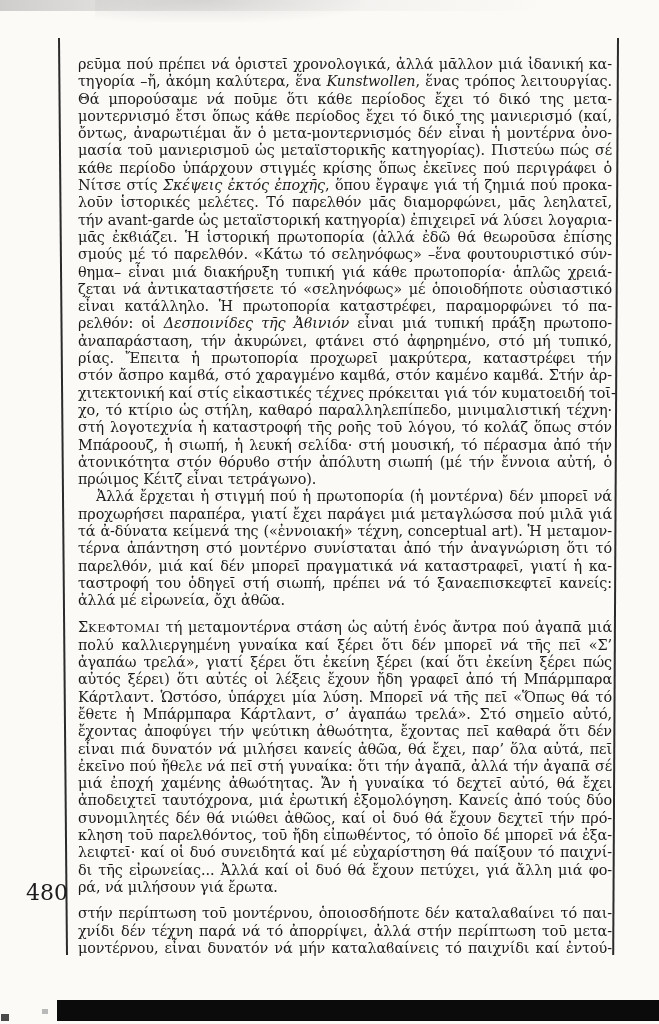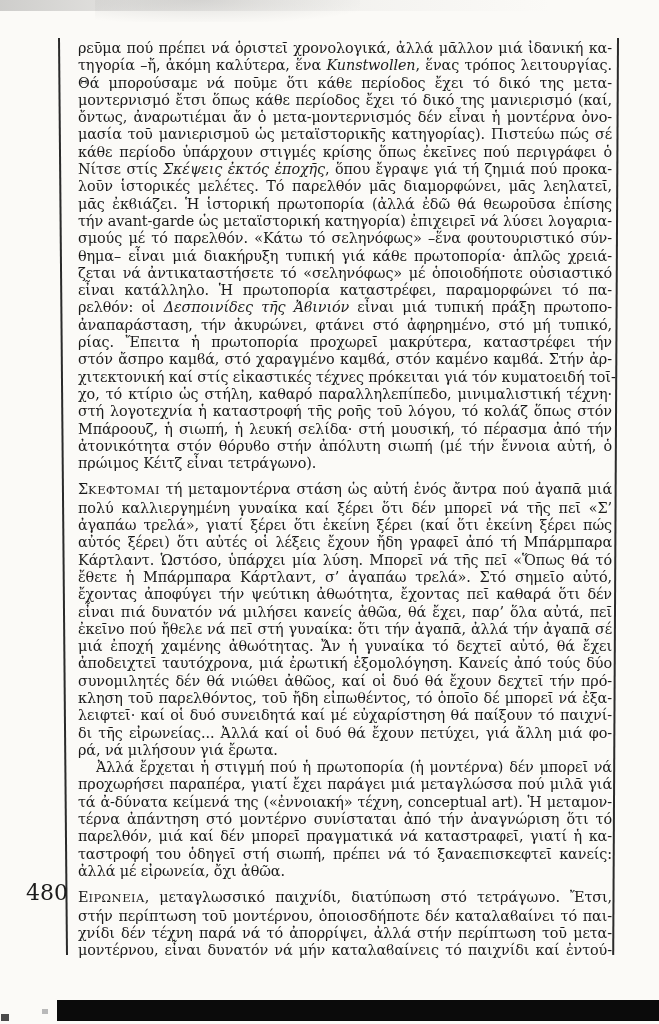--- a/index.html
+++ b/index.html
@@ -43,21 +43,21 @@
     position: absolute;
     width: 2px;
     background: var(--rule, #2b2b2b);
     transform-origin: top center;
   }
   .rule-left  { left: 58px;  top: 38px; height: 917px; transform: rotate(-0.5deg); }
   .rule-right { left: 617px; top: 38px; height: 917px; transform: rotate(0.3deg); }
 
   .text-column {
     position: absolute;
-    left: 78px; top: 40px;
+    left: 78px; top: 56px;
     width: 534px;
     font-size: 14.4px;
     line-height: 17.3px;
     letter-spacing: -0.1px;
   }
   .para { margin: 0; }
   .para.gap { margin-top: 9px; }
   .line {
     white-space: nowrap;
     text-align: justify;
@@ -112,66 +112,65 @@
       <div class="para">
         <div class="line"><span>ρεῦμα πού πρέπει νά ὁριστεῖ χρονολογικά, ἀλλά μᾶλλον μιά ἰδανική κα-</span></div>
         <div class="line"><span>τηγορία –ἤ, ἀκόμη καλύτερα, ἕνα </span><span class="it">Kunstwollen</span><span>, ἕνας τρόπος λειτουργίας.</span></div>
         <div class="line"><span>Θά μπορούσαμε νά ποῦμε ὅτι κάθε περίοδος ἔχει τό δικό της μετα-</span></div>
         <div class="line"><span>μοντερνισμό ἔτσι ὅπως κάθε περίοδος ἔχει τό δικό της μανιερισμό (καί,</span></div>
         <div class="line"><span>ὄντως, ἀναρωτιέμαι ἄν ὁ μετα-μοντερνισμός δέν εἶναι ἡ μοντέρνα ὀνο-</span></div>
         <div class="line"><span>μασία τοῦ μανιερισμοῦ ὡς μεταϊστορικῆς κατηγορίας). Πιστεύω πώς σέ</span></div>
         <div class="line"><span>κάθε περίοδο ὑπάρχουν στιγμές κρίσης ὅπως ἐκεῖνες πού περιγράφει ὁ</span></div>
         <div class="line"><span>Νίτσε στίς </span><span class="it">Σκέψεις ἐκτός ἐποχῆς</span><span>, ὅπου ἔγραψε γιά τή ζημιά πού προκα-</span></div>
         <div class="line"><span>λοῦν ἱστορικές μελέτες. Τό παρελθόν μᾶς διαμορφώνει, μᾶς λεηλατεῖ,</span></div>
+        <div class="line"><span>τήν avant-garde ὡς μεταϊστορική κατηγορία) ἐπιχειρεῖ νά λύσει λογαρια-</span></div>
         <div class="line"><span>μᾶς ἐκϐιάζει. Ἡ ἱστορική πρωτοπορία (ἀλλά ἐδῶ θά θεωροῦσα ἐπίσης</span></div>
-        <div class="line"><span>τήν avant-garde ὡς μεταϊστορική κατηγορία) ἐπιχειρεῖ νά λύσει λογαρια-</span></div>
         <div class="line"><span>σμούς μέ τό παρελθόν. «Κάτω τό σεληνόφως» –ἕνα φουτουριστικό σύν-</span></div>
         <div class="line"><span>θημα– εἶναι μιά διακήρυξη τυπική γιά κάθε πρωτοπορία· ἁπλῶς χρειά-</span></div>
         <div class="line"><span>ζεται νά ἀντικαταστήσετε τό «σεληνόφως» μέ ὁποιοδήποτε οὐσιαστικό</span></div>
         <div class="line"><span>εἶναι κατάλληλο. Ἡ πρωτοπορία καταστρέφει, παραμορφώνει τό πα-</span></div>
         <div class="line"><span>ρελθόν: οἱ </span><span class="it">Δεσποινίδες τῆς Ἀϐινιόν</span><span> εἶναι μιά τυπική πράξη πρωτοπο-</span></div>
         <div class="line"><span>ἀναπαράσταση, τήν ἀκυρώνει, φτάνει στό ἀφηρημένο, στό μή τυπικό,</span></div>
         <div class="line"><span>ρίας. Ἔπειτα ἡ πρωτοπορία προχωρεῖ μακρύτερα, καταστρέφει τήν</span></div>
         <div class="line"><span>στόν ἄσπρο καμϐά, στό χαραγμένο καμϐά, στόν καμένο καμϐά. Στήν ἀρ-</span></div>
         <div class="line"><span>χιτεκτονική καί στίς εἰκαστικές τέχνες πρόκειται γιά τόν κυματοειδή τοῖ-</span></div>
         <div class="line"><span>χο, τό κτίριο ὡς στήλη, καθαρό παραλληλεπίπεδο, μινιμαλιστική τέχνη·</span></div>
         <div class="line"><span>στή λογοτεχνία ἡ καταστροφή τῆς ροῆς τοῦ λόγου, τό κολάζ ὅπως στόν</span></div>
         <div class="line"><span>Μπάροουζ, ἡ σιωπή, ἡ λευκή σελίδα· στή μουσική, τό πέρασμα ἀπό τήν</span></div>
         <div class="line"><span>ἀτονικότητα στόν θόρυϐο στήν ἀπόλυτη σιωπή (μέ τήν ἔννοια αὐτή, ὁ</span></div>
         <div class="line short"><span>πρώιμος Κέιτζ εἶναι τετράγωνο).</span></div>
+      </div>
+      <div class="para">
+        <div class="line indent"><span>Ἀλλά ἔρχεται ἡ στιγμή πού ἡ πρωτοπορία (ἡ μοντέρνα) δέν μπορεῖ νά</span></div>
+        <div class="line"><span>προχωρήσει παραπέρα, γιατί ἔχει παράγει μιά μεταγλώσσα πού μιλᾶ γιά</span></div>
+        <div class="line"><span>τά ἀ-δύνατα κείμενά της («ἐννοιακή» τέχνη, conceptual art). Ἡ μεταμον-</span></div>
+        <div class="line"><span>τέρνα ἀπάντηση στό μοντέρνο συνίσταται ἀπό τήν ἀναγνώριση ὅτι τό</span></div>
+        <div class="line"><span>παρελθόν, μιά καί δέν μπορεῖ πραγματικά νά καταστραφεῖ, γιατί ἡ κα-</span></div>
+        <div class="line"><span>ταστροφή του ὁδηγεῖ στή σιωπή, πρέπει νά τό ξαναεπισκεφτεῖ κανείς:</span></div>
+        <div class="line short"><span>ἀλλά μέ εἰρωνεία, ὄχι ἀθῶα.</span></div>
       </div>
       <div class="para gap">
         <div class="line"><span>Σ</span><span class="sc">ΚΕΦΤΟΜΑΙ</span><span> τή μεταμοντέρνα στάση ὡς αὐτή ἑνός ἄντρα πού ἀγαπᾶ μιά</span></div>
         <div class="line"><span>πολύ καλλιεργημένη γυναίκα καί ξέρει ὅτι δέν μπορεῖ νά τῆς πεῖ «Σ’</span></div>
         <div class="line"><span>ἀγαπάω τρελά», γιατί ξέρει ὅτι ἐκείνη ξέρει (καί ὅτι ἐκείνη ξέρει πώς</span></div>
         <div class="line"><span>αὐτός ξέρει) ὅτι αὐτές οἱ λέξεις ἔχουν ἤδη γραφεῖ ἀπό τή Μπάρμπαρα</span></div>
         <div class="line"><span>Κάρτλαντ. Ὡστόσο, ὑπάρχει μία λύση. Μπορεῖ νά τῆς πεῖ «Ὅπως θά τό</span></div>
         <div class="line"><span>ἔθετε ἡ Μπάρμπαρα Κάρτλαντ, σ’ ἀγαπάω τρελά». Στό σημεῖο αὐτό,</span></div>
         <div class="line"><span>ἔχοντας ἀποφύγει τήν ψεύτικη ἀθωότητα, ἔχοντας πεῖ καθαρά ὅτι δέν</span></div>
         <div class="line"><span>εἶναι πιά δυνατόν νά μιλήσει κανείς ἀθῶα, θά ἔχει, παρ’ ὅλα αὐτά, πεῖ</span></div>
         <div class="line"><span>ἐκεῖνο πού ἤθελε νά πεῖ στή γυναίκα: ὅτι τήν ἀγαπᾶ, ἀλλά τήν ἀγαπᾶ σέ</span></div>
         <div class="line"><span>μιά ἐποχή χαμένης ἀθωότητας. Ἄν ἡ γυναίκα τό δεχτεῖ αὐτό, θά ἔχει</span></div>
         <div class="line"><span>ἀποδειχτεῖ ταυτόχρονα, μιά ἐρωτική ἐξομολόγηση. Κανείς ἀπό τούς δύο</span></div>
         <div class="line"><span>συνομιλητές δέν θά νιώθει ἀθῶος, καί οἱ δυό θά ἔχουν δεχτεῖ τήν πρό-</span></div>
         <div class="line"><span>κληση τοῦ παρελθόντος, τοῦ ἤδη εἰπωθέντος, τό ὁποῖο δέ μπορεῖ νά ἐξα-</span></div>
         <div class="line"><span>λειφτεῖ· καί οἱ δυό συνειδητά καί μέ εὐχαρίστηση θά παίξουν τό παιχνί-</span></div>
         <div class="line"><span>δι τῆς εἰρωνείας... Ἀλλά καί οἱ δυό θά ἔχουν πετύχει, γιά ἄλλη μιά φο-</span></div>
         <div class="line short"><span>ρά, νά μιλήσουν γιά ἔρωτα.</span></div>
       </div>
-      <div class="para">
-        <div class="line indent"><span>Ἀλλά ἔρχεται ἡ στιγμή πού ἡ πρωτοπορία (ἡ μοντέρνα) δέν μπορεῖ νά</span></div>
-        <div class="line"><span>προχωρήσει παραπέρα, γιατί ἔχει παράγει μιά μεταγλώσσα πού μιλᾶ γιά</span></div>
-        <div class="line"><span>τά ἀ-δύνατα κείμενά της («ἐννοιακή» τέχνη, conceptual art). Ἡ μεταμον-</span></div>
-        <div class="line"><span>τέρνα ἀπάντηση στό μοντέρνο συνίσταται ἀπό τήν ἀναγνώριση ὅτι τό</span></div>
-        <div class="line"><span>παρελθόν, μιά καί δέν μπορεῖ πραγματικά νά καταστραφεῖ, γιατί ἡ κα-</span></div>
-        <div class="line"><span>ταστροφή του ὁδηγεῖ στή σιωπή, πρέπει νά τό ξαναεπισκεφτεῖ κανείς:</span></div>
-        <div class="line short"><span>ἀλλά μέ εἰρωνεία, ὄχι ἀθῶα.</span></div>
-      </div>
       <div class="para gap">
-        <div class="line"><span>Ε</span><span class="sc">ΙΡΩΝΕΙΑ</span><span>, μεταγλωσσικό παιχνίδι, διατύπωση στό τετράγωνο. Ἔτσι,</span></div>
         <div class="line"><span>στήν περίπτωση τοῦ μοντέρνου, ὁποιοσδήποτε δέν καταλαϐαίνει τό παι-</span></div>
         <div class="line"><span>χνίδι δέν τέχνη παρά νά τό ἀπορρίψει, ἀλλά στήν περίπτωση τοῦ μετα-</span></div>
         <div class="line"><span>μοντέρνου, εἶναι δυνατόν νά μήν καταλαϐαίνεις τό παιχνίδι καί ἐντού-</span></div>
       </div>
     </div>
 
   <div class="page-number">480</div>
 
   <div class="scan-bar-bottom"></div>
   <div class="speck-a"></div>

